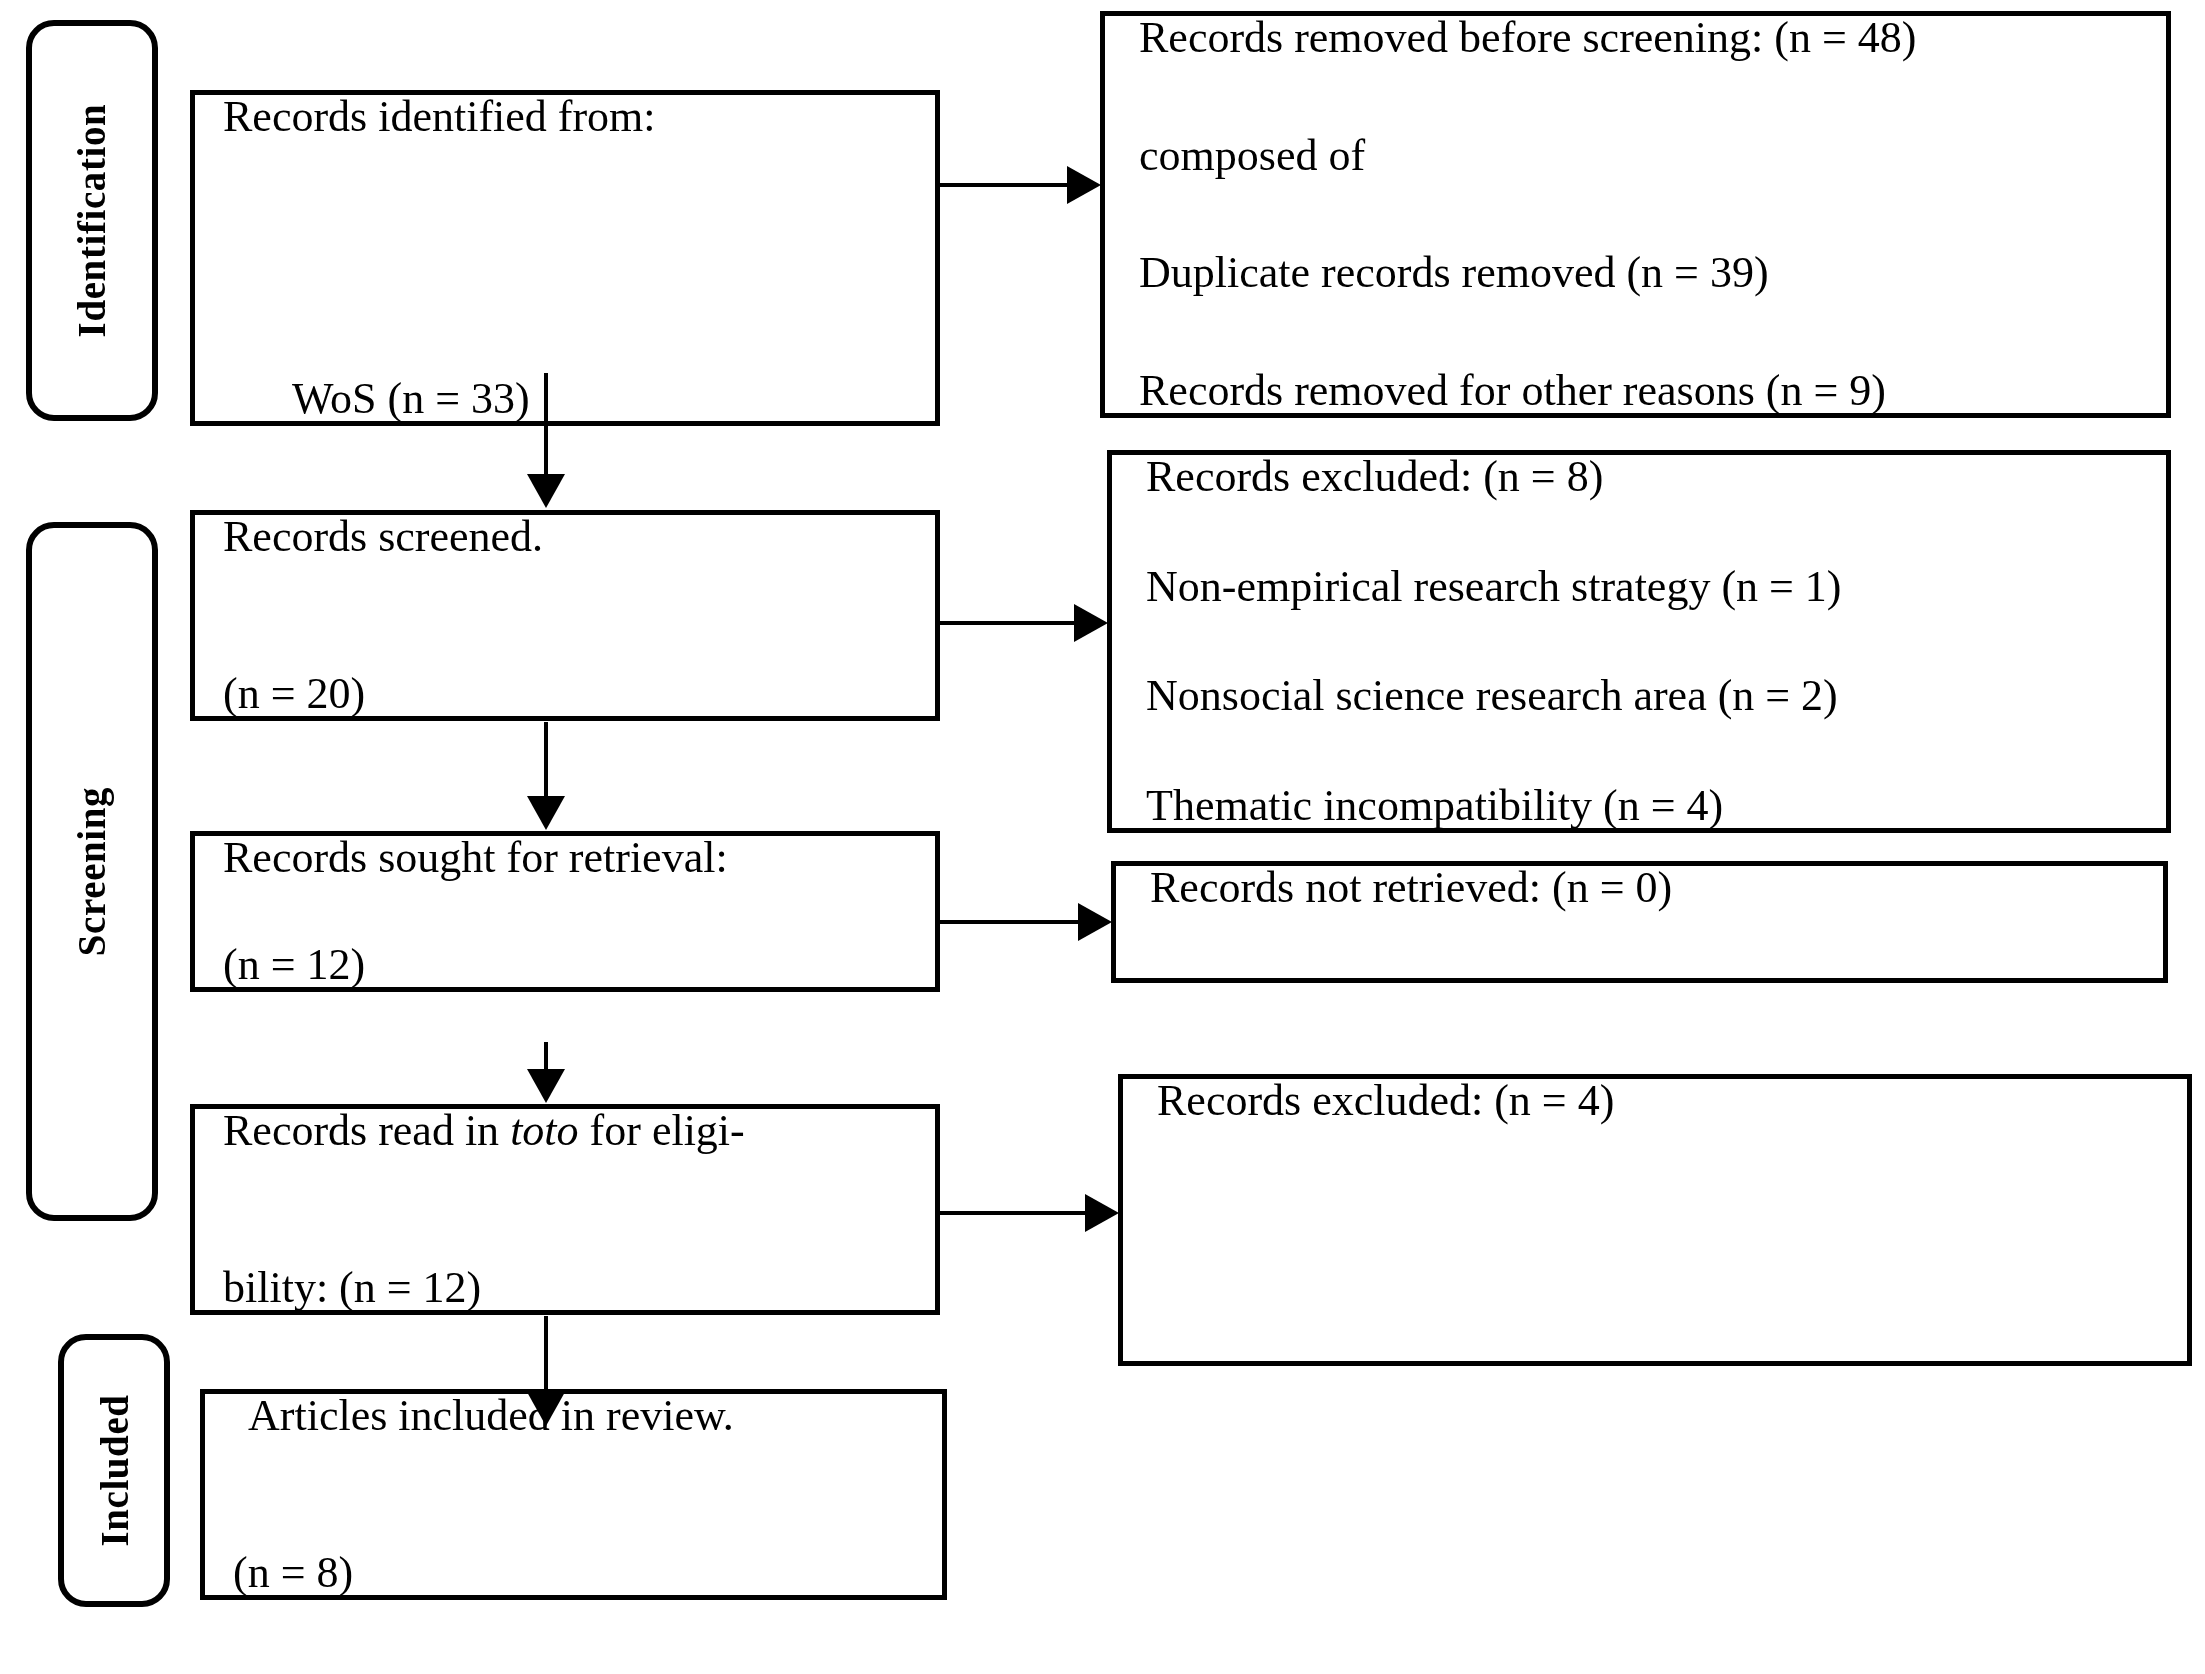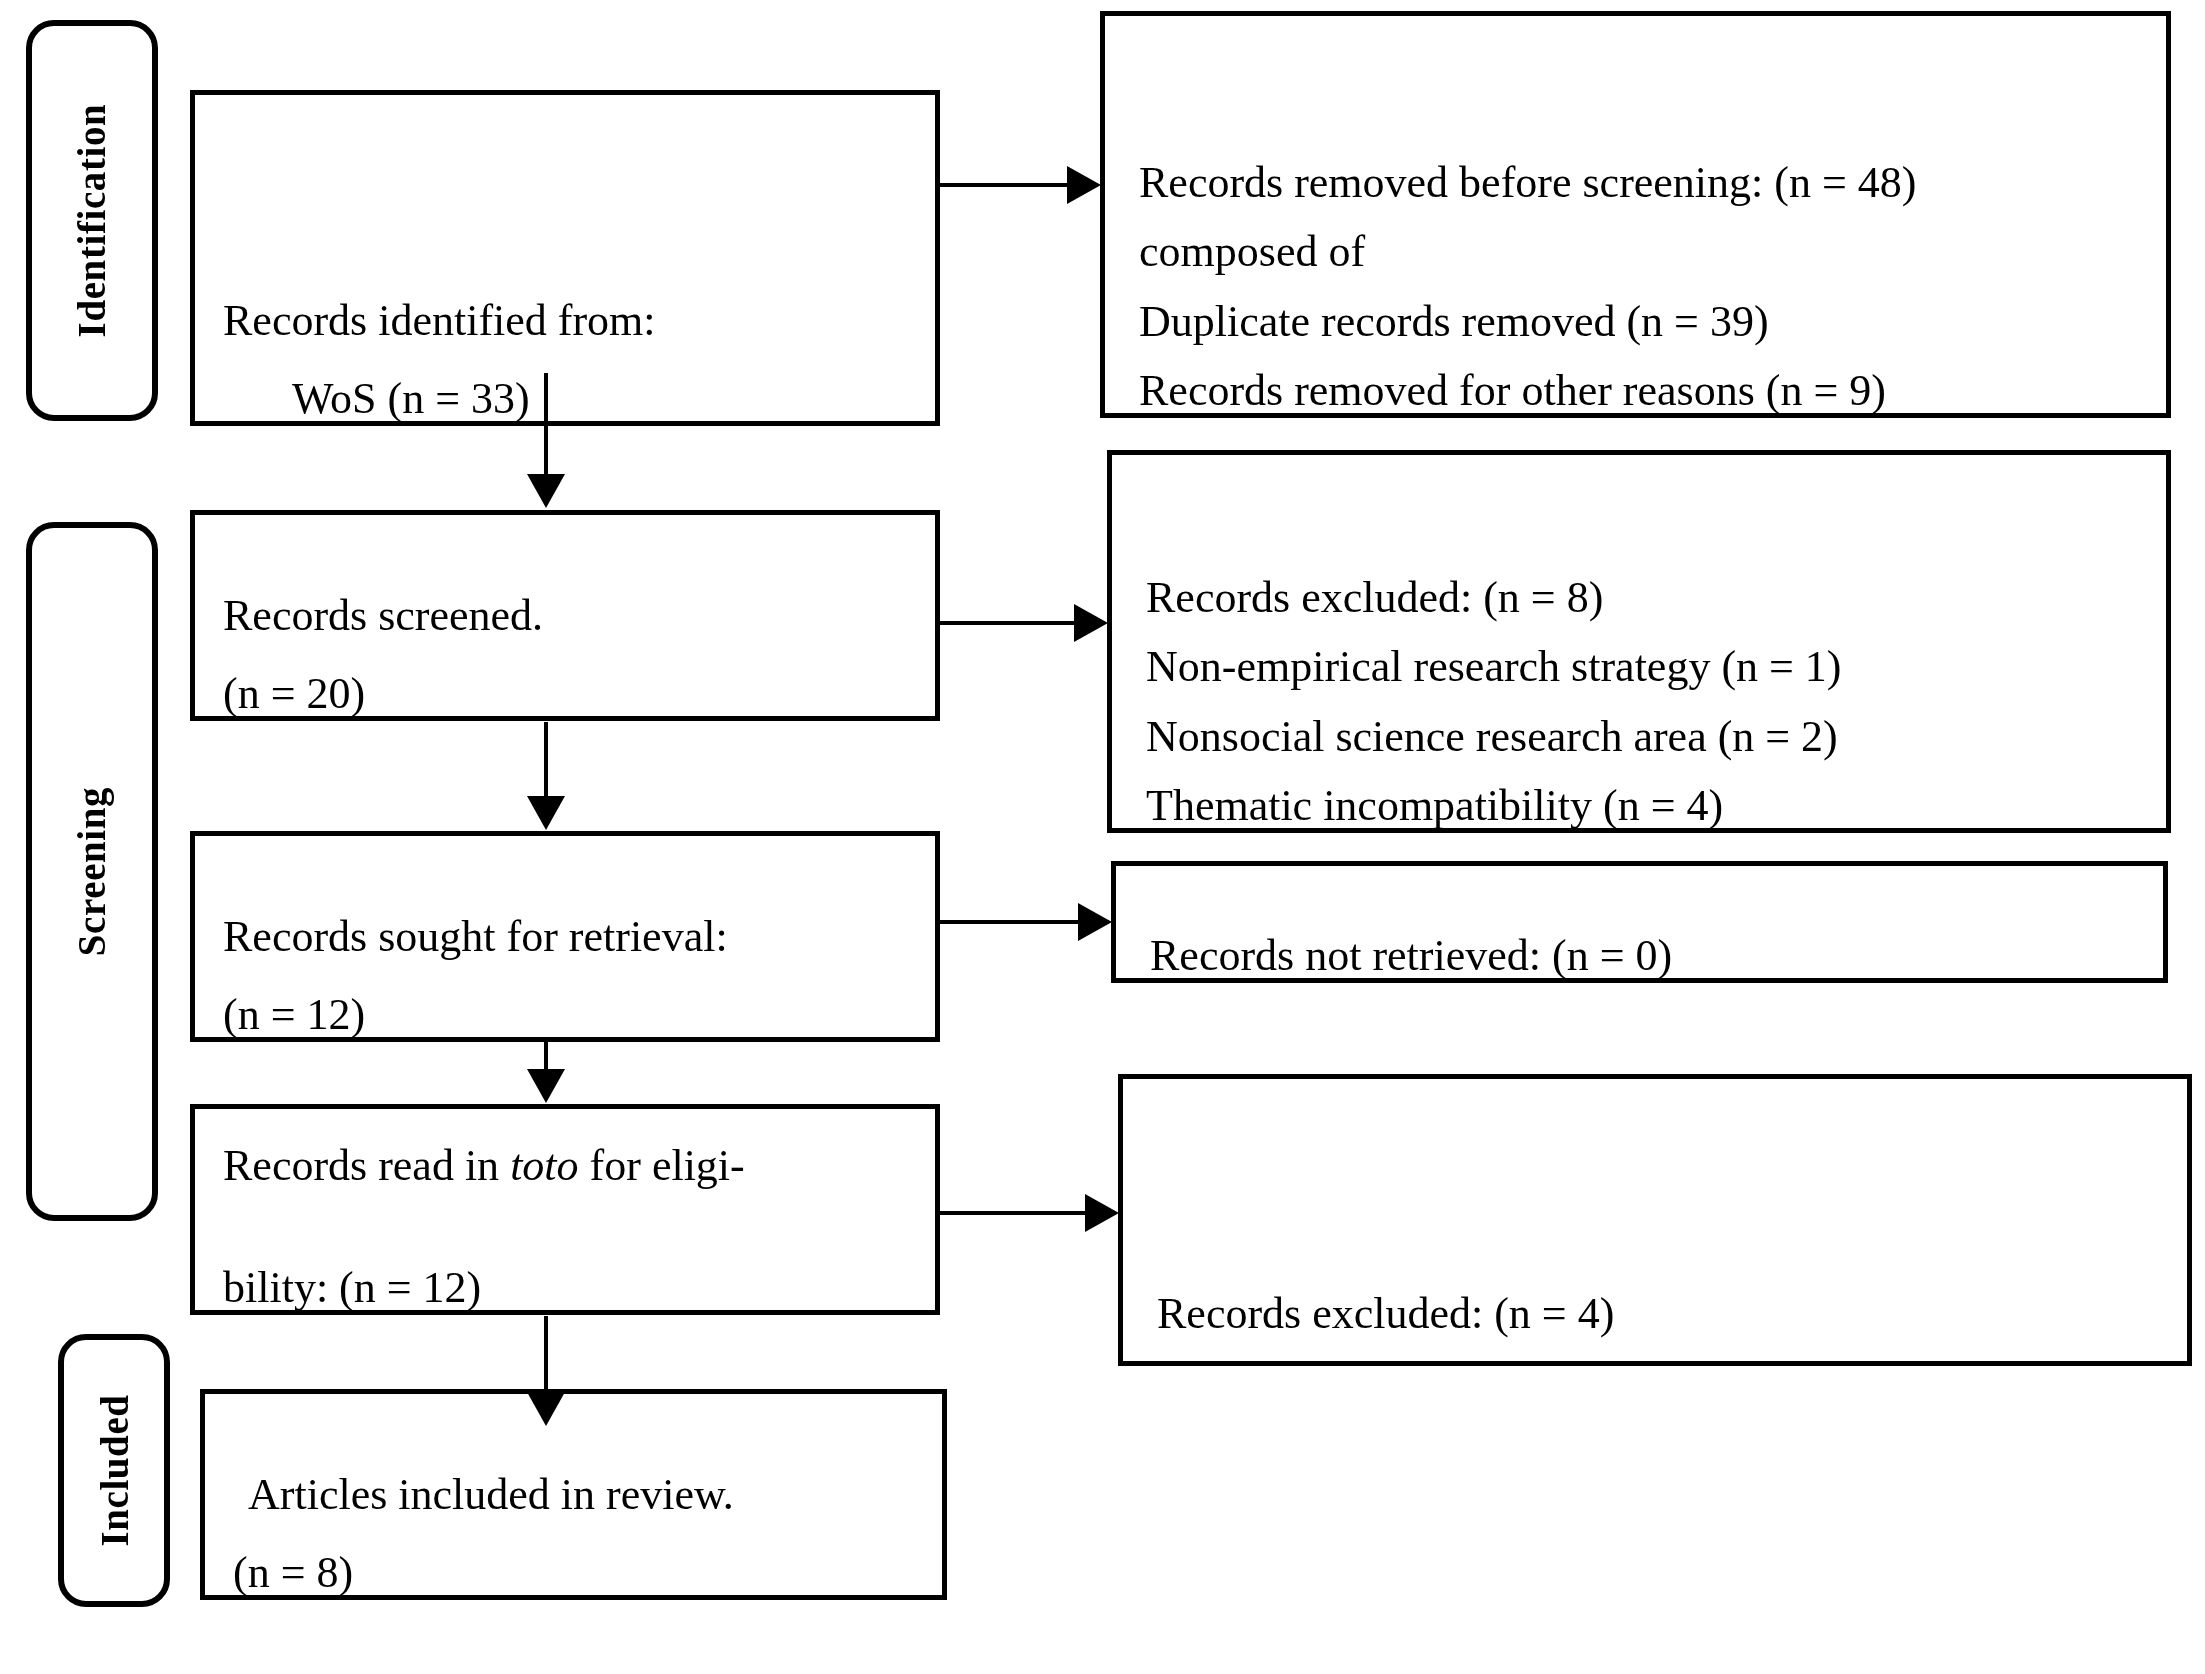--- a/index.html
+++ b/index.html
@@ -38,21 +38,21 @@
   }
 
   
   .flow-box {
     position: absolute;
     box-sizing: border-box;
     border: 5.5px solid #000;
     background: #fff;
     display: flex;
     flex-direction: column;
-    justify-content: flex-end;
+    justify-content: space-between;
   }
   .flow-box .line {
     font-size: 44px;
     line-height: 1.0;
     white-space: nowrap;
   }
   .flow-box.pad-left .line { padding-left: 28px; }
   .flow-box.pad-left-wide .line { padding-left: 34px; }
   .indent { padding-left: 97px !important; }
   .indent-sm { padding-left: 43px !important; }
@@ -106,21 +106,21 @@
   <div class="flow-box pad-left" style="left:190px; top:90px; width:750px; height:336px;">
     <div class="line gap-lg">Records identified from:</div>
     <div class="line indent">WoS (n = 33)</div>
   </div>
 
   <div class="flow-box pad-left" style="left:190px; top:510px; width:750px; height:211px;">
     <div class="line gap-lg">Records screened.</div>
     <div class="line">(n = 20)</div>
   </div>
 
-  <div class="flow-box pad-left" style="left:190px; top:831px; width:750px; height:211px;">
+  <div class="flow-box pad-left" style="left:190px; top:831px; width:750px; height:161px;">
     <div class="line gap-lg">Records sought for retrieval:</div>
     <div class="line">(n = 12)</div>
   </div>
 
   <div class="flow-box pad-left" style="left:190px; top:1104px; width:750px; height:211px;gap:44px;">
     <div class="line gap-lg">
       <span>Records read in </span><em class="toto">toto</em><span> for eligi-</span>
     </div>
     <div class="line">bility: (n = 12)</div>
   </div>

